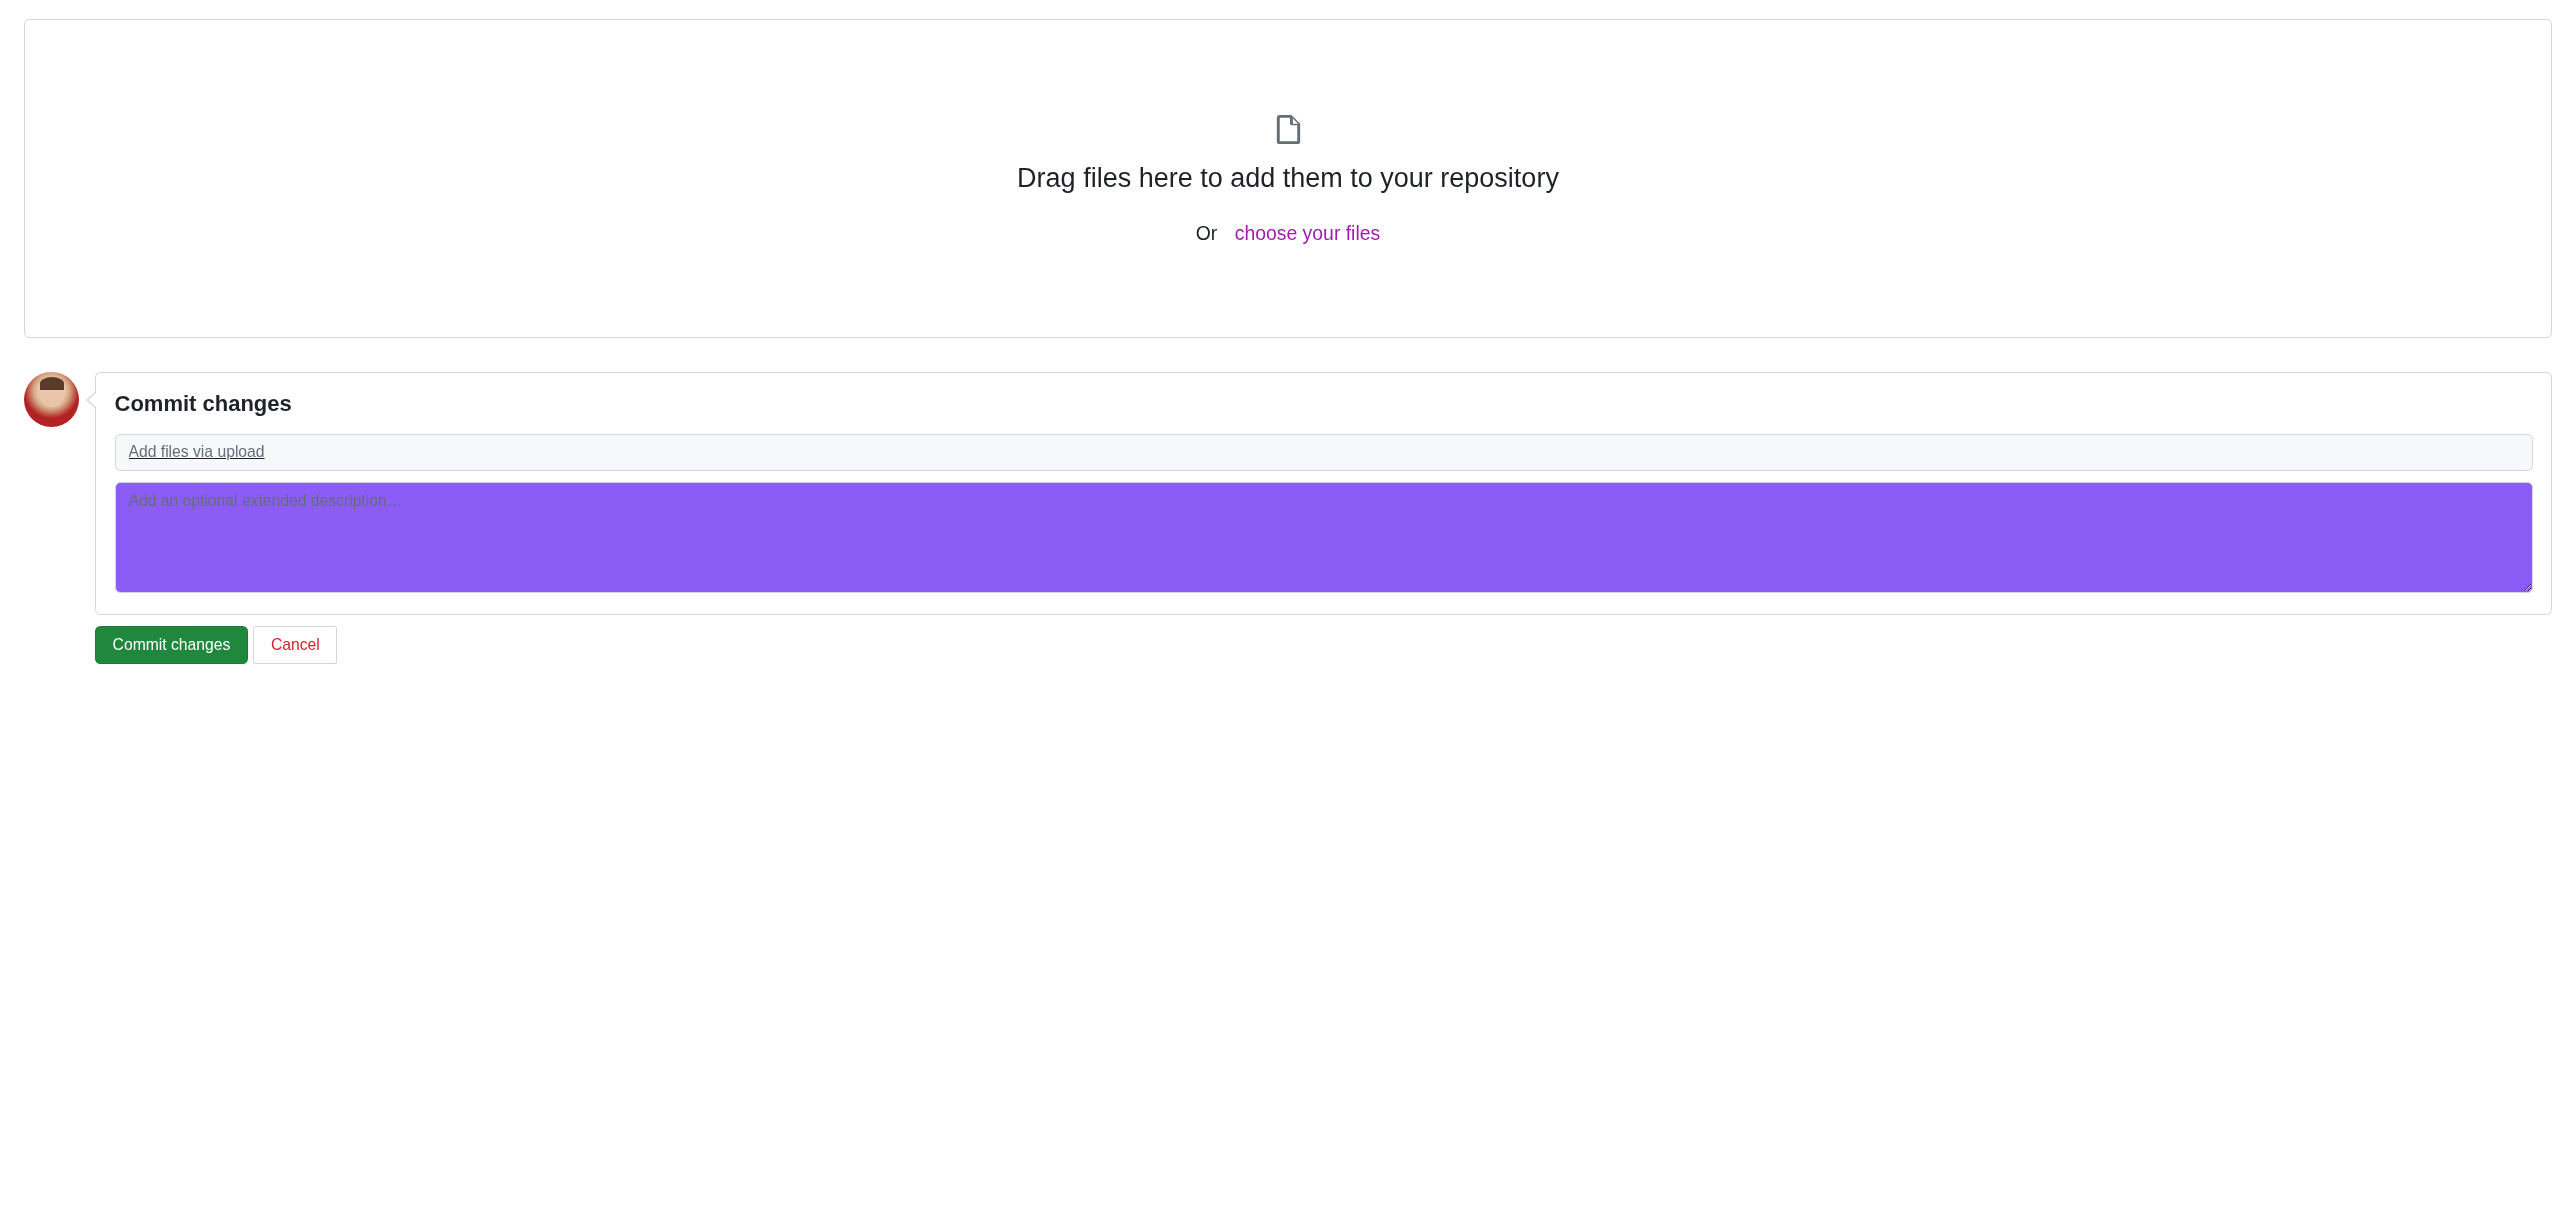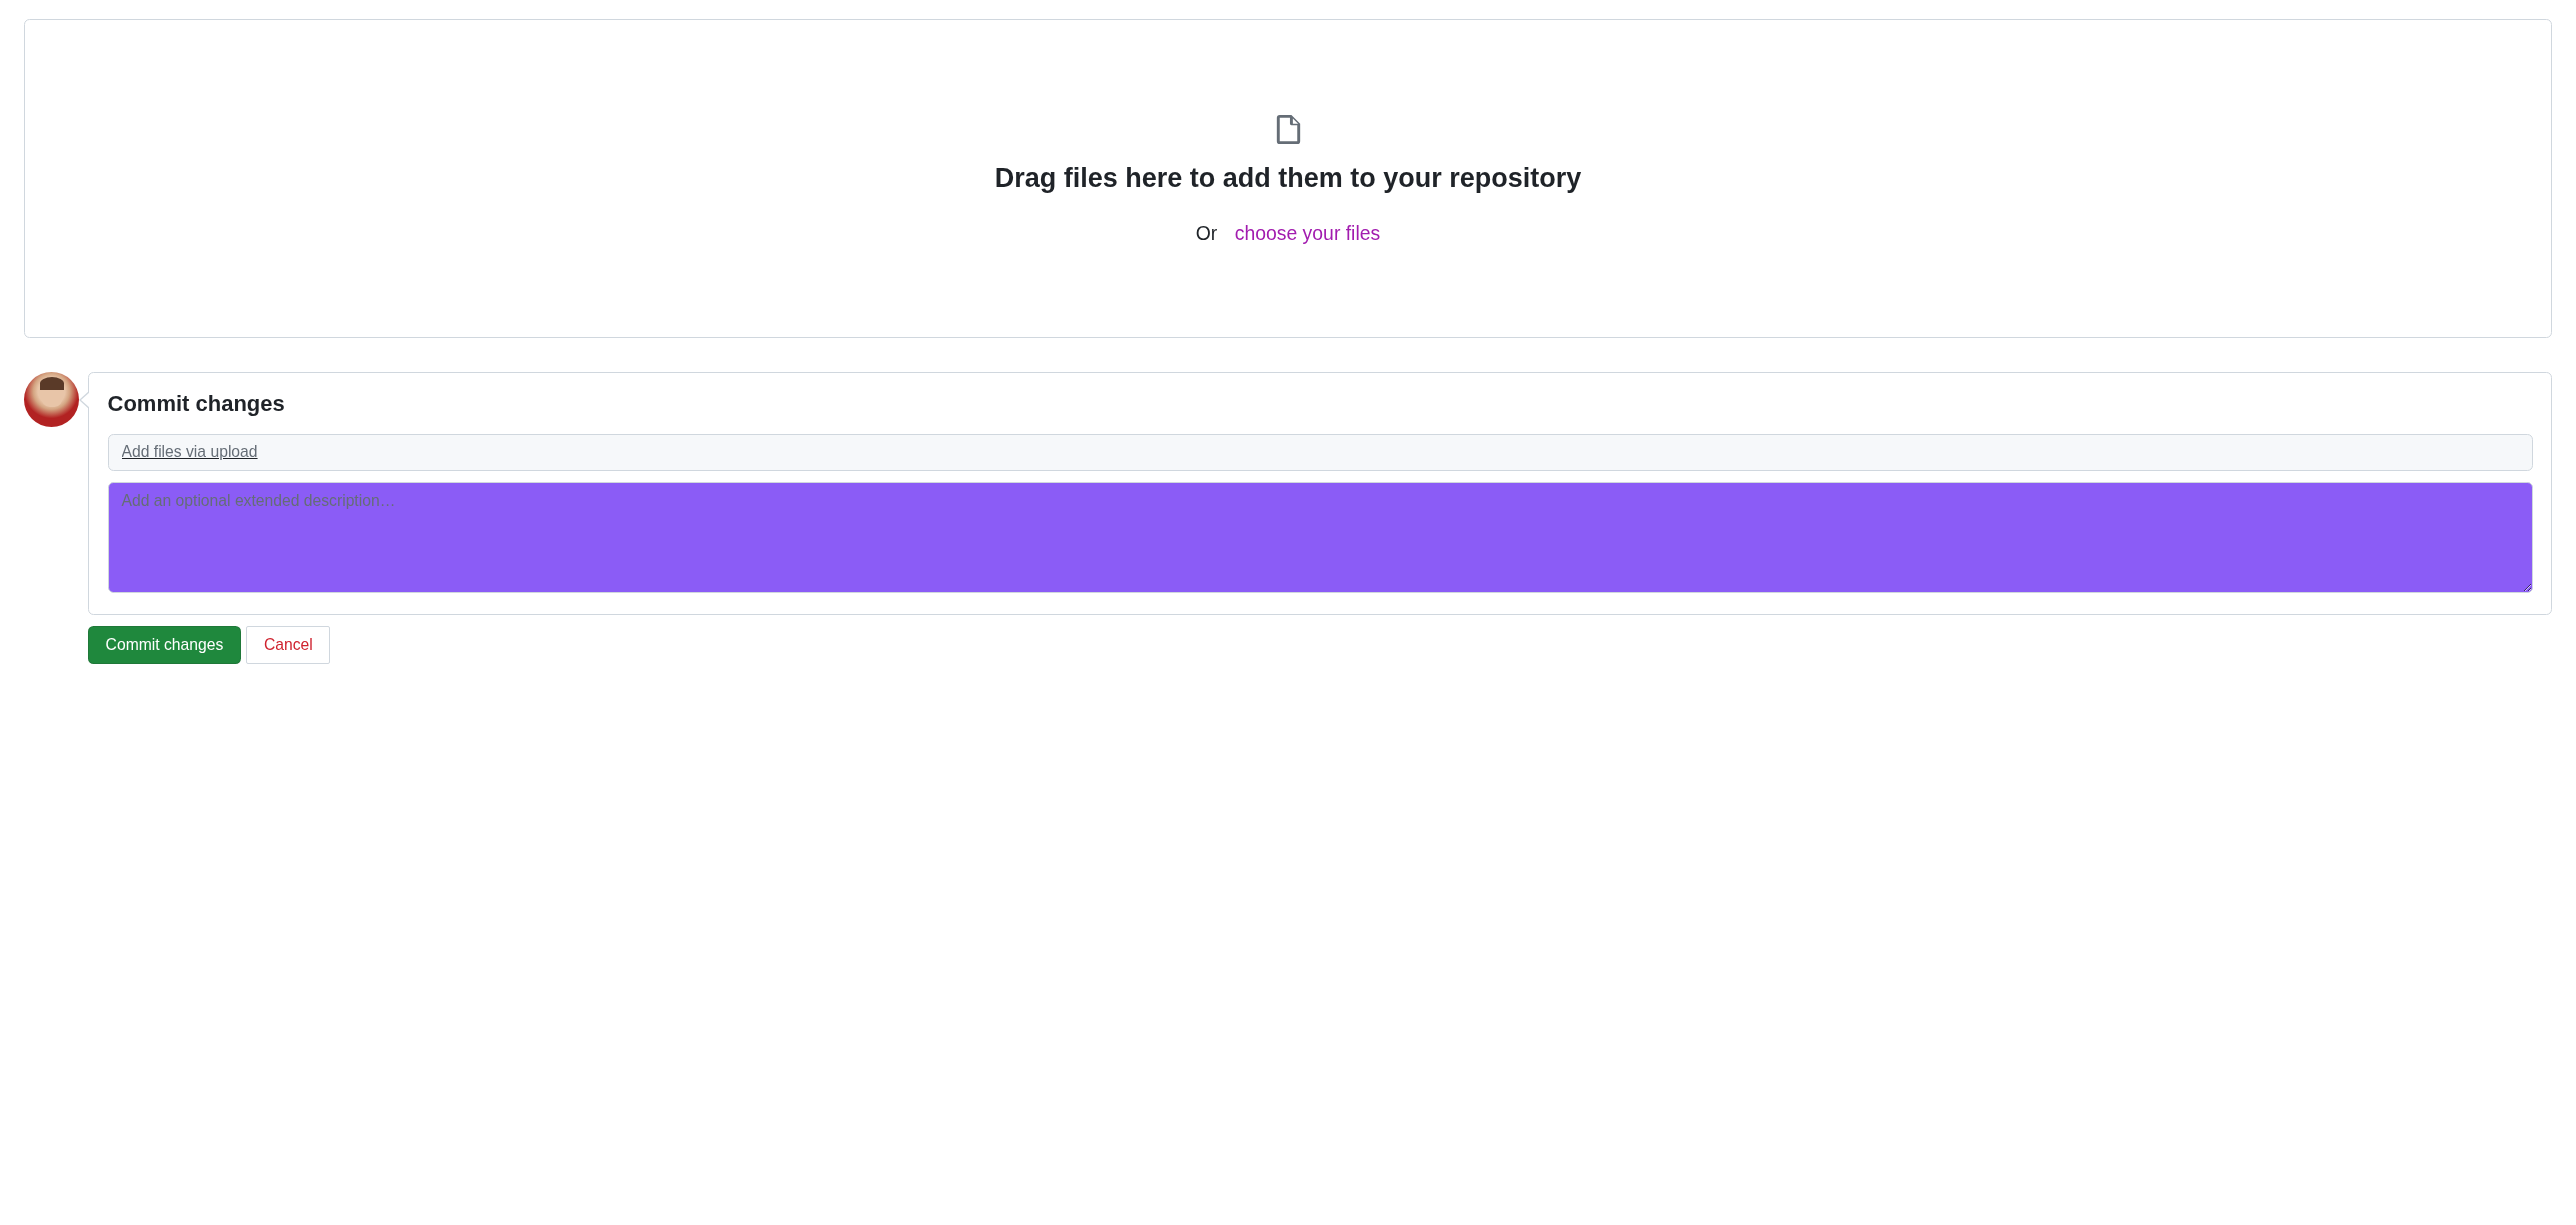--- a/index.html
+++ b/index.html
@@ -23,38 +23,38 @@
       align-items: center;
       justify-content: center;
       margin-bottom: 24px;
     }
     .dropzone svg {
       fill: #656d76;
       margin-bottom: 13px;
     }
     .dropzone-title {
       font-size: 27px;
-      font-weight: 700;
+      font-weight: 400;
       color: #1f2328;
       margin-bottom: 28px;
     }
     .dropzone-sub {
       font-size: 19.4px;
       color: #1f2328;
     }
     .dropzone-sub a {
       color: #a21caf;
       text-decoration: none;
       cursor: pointer;
       margin-left: 12px;
     }
     .commit-row {
       display: flex;
       align-items: flex-start;
-      gap: 9px;
+      gap: 16px;
       margin-top: 34px;
     }
     .avatar {
       width: 55px;
       height: 55px;
       border-radius: 50%;
       flex-shrink: 0;
       background: radial-gradient(circle at 50% 35%, #e8c5a8 0%, #e8c5a8 30%, #d4a582 40%, #b22222 60%, #b22222 100%);
       position: relative;
       overflow: hidden;

